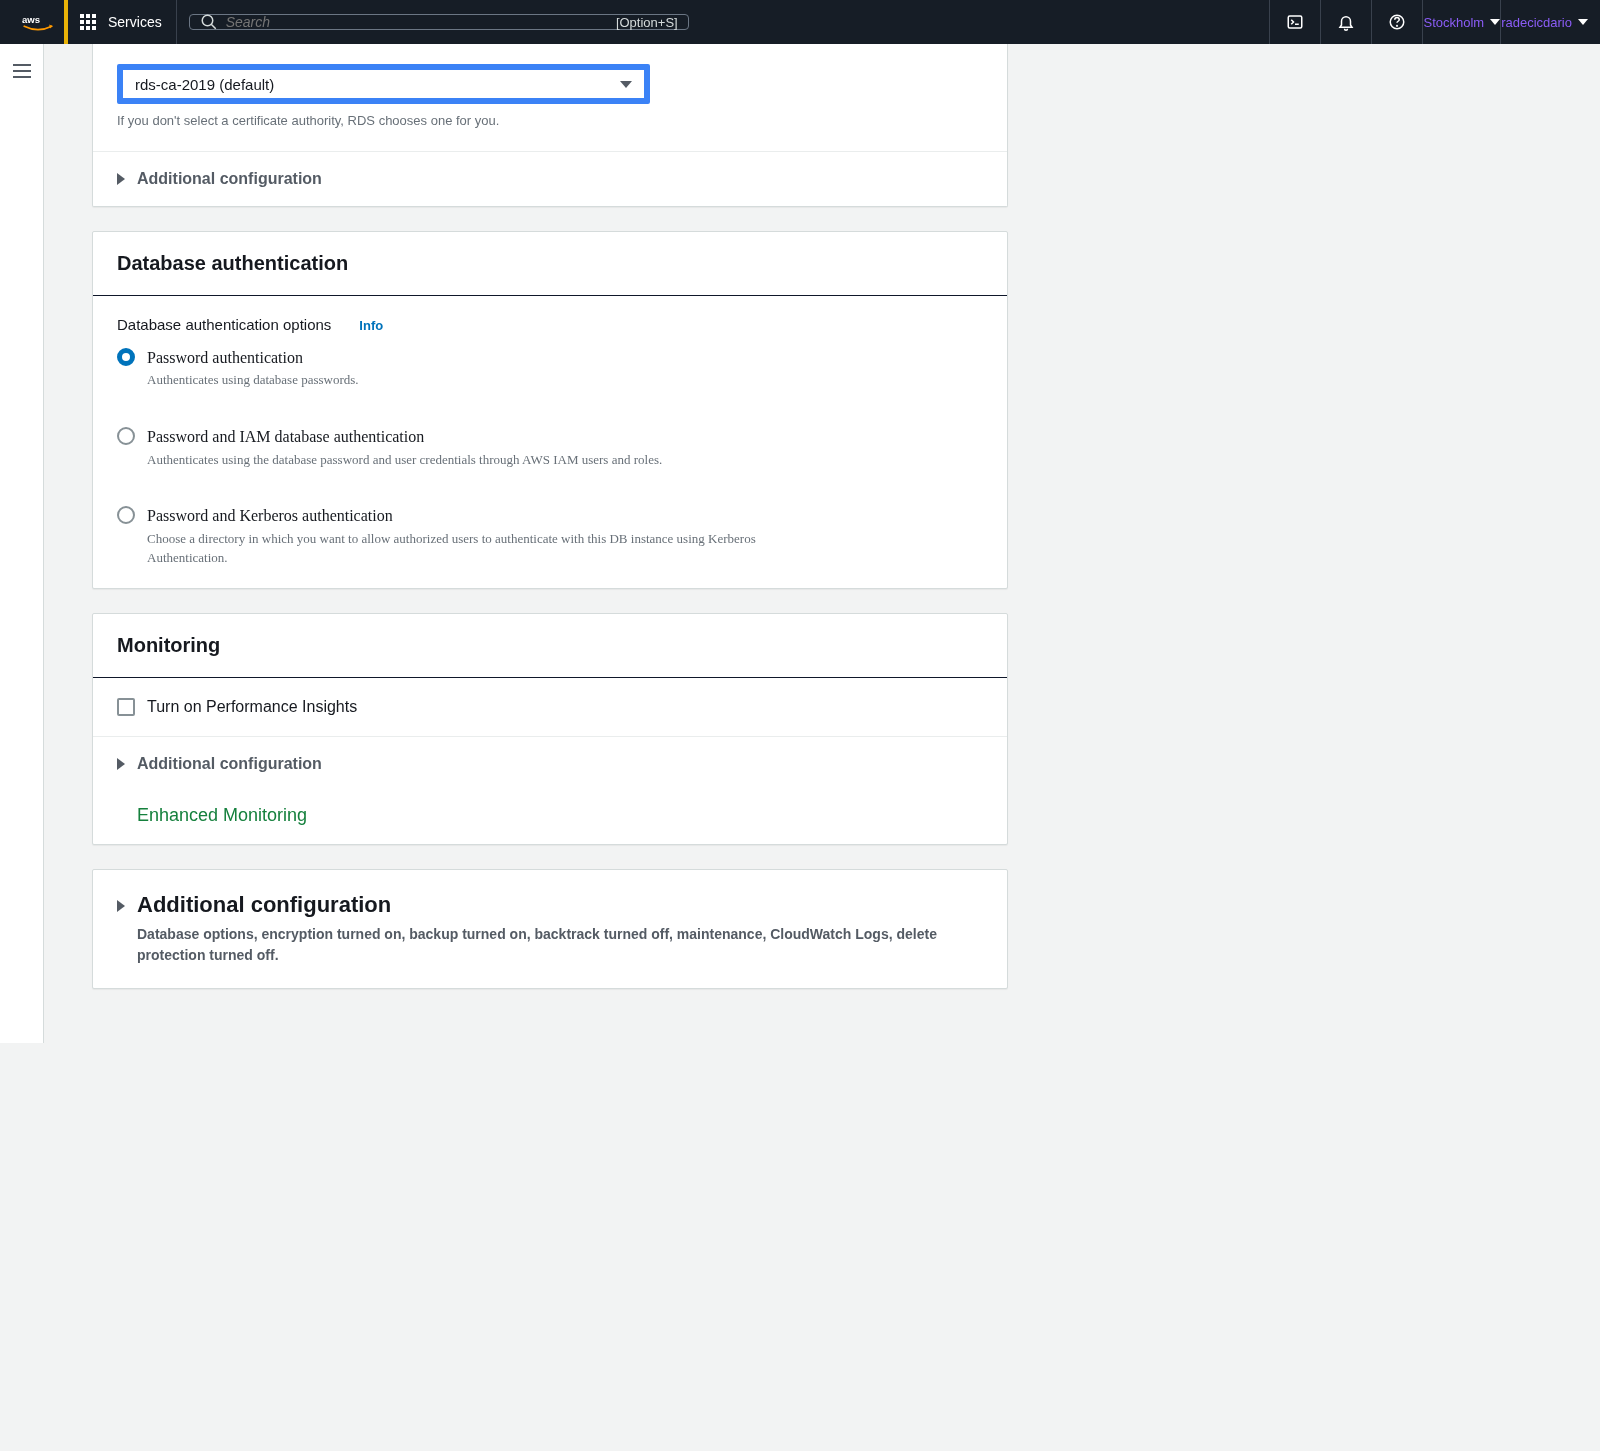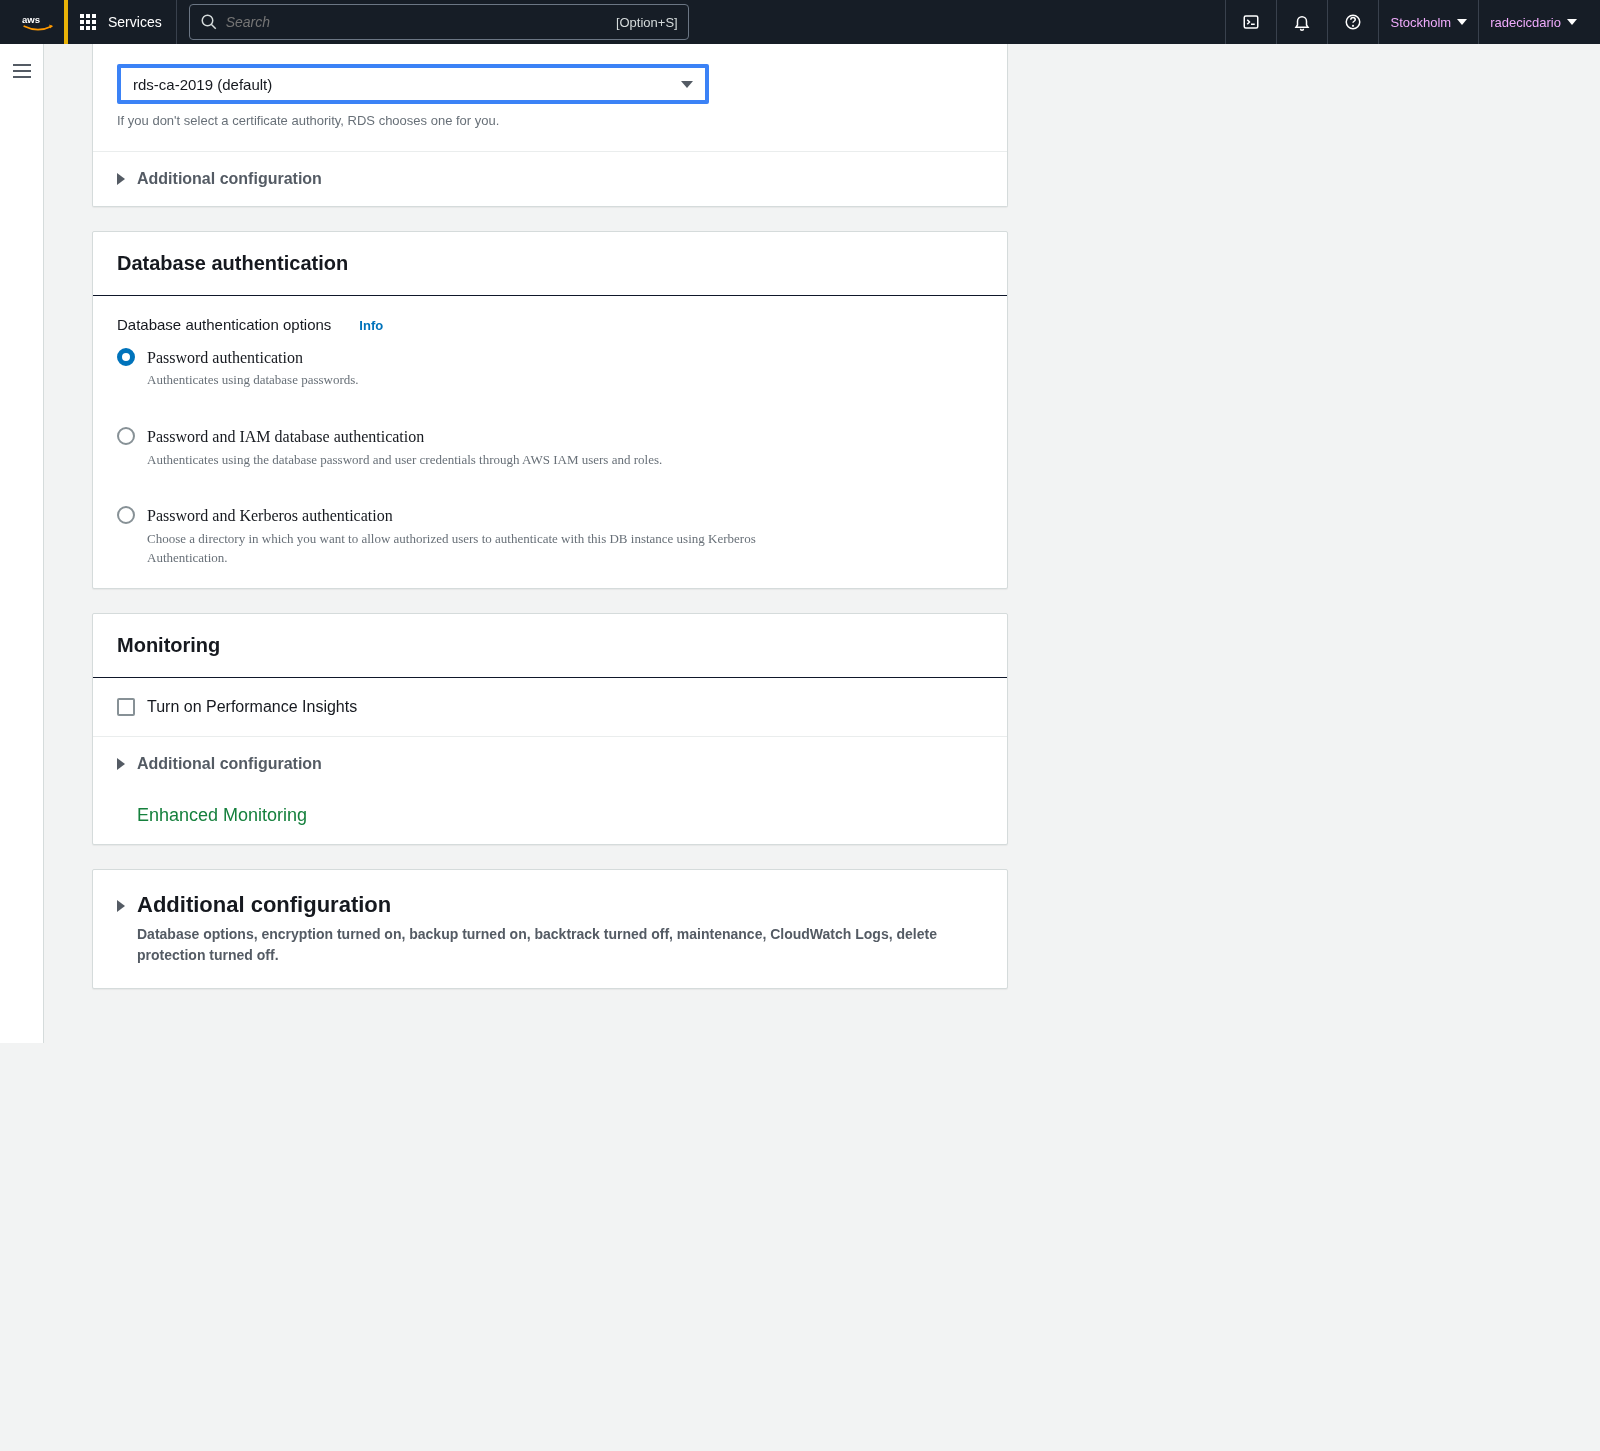--- a/index.html
+++ b/index.html
@@ -21,37 +21,37 @@
   }
   .logo-cell { padding: 0 10px; border-right: 4px solid #eab308; height: 100%; display:flex; align-items:center;}
   .logo-svg { width: 32px; height: 20px; }
   .grid-icon-cell { padding: 0 12px; height:100%; display:flex; align-items:center; }
   .grid-icon { width: 16px; height:16px; display:grid; grid-template-columns:repeat(3,1fr); grid-template-rows:repeat(3,1fr); gap:2px; }
   .grid-icon span { background:#fff; width:100%; height:100%; }
   .services-label { color:#fff; font-size:14px; padding-right:14px; height:100%; display:flex; align-items:center; border-right:1px solid #39414d;}
   .search-box {
     flex: 1;
     max-width: 500px;
-    height: 36px;
+    height: 16px;
     margin: 0 12px;
     background: #161d26;
     border: 1px solid #6b7684;
     border-radius: 4px;
     display:flex; align-items:center;
     padding: 0 10px;
     color:#d5dbdb;
   }
   .search-box input {
     flex:1; background:transparent; border:none; color:#d5dbdb; font-size:14px; font-style:italic; outline:none;
     padding-left:8px;
   }
   .search-box .shortcut { font-size:13px; color:#d5dbdb; white-space:nowrap;}
   .topnav-spacer { flex:1; }
   .top-icon-cell { padding:0 16px; color:#fff; display:flex; align-items:center; height:100%; border-left:1px solid #39414d;}
-  .top-text-cell { padding:0 11px; color:#f0abfc; font-size:13px; display:flex; align-items:center; gap:6px; height:100%; border-left:1px solid #39414d;}
+  .top-text-cell { padding:0 0; color:#8b5cf6; font-size:13px; display:flex; align-items:center; gap:6px; height:100%; border-left:1px solid #39414d;}
   .caret-down { width:0; height:0; border-left:5px solid transparent; border-right:5px solid transparent; border-top:6px solid #fff; }
 
   
   .layout { display:flex; }
   .leftrail {
     width: 44px;
     background:#fff;
     border-right:1px solid #d5dbdb;
     padding-top:20px;
     display:flex; justify-content:center; align-items:flex-start;
@@ -73,27 +73,27 @@
   .panel-first { margin-top: 0; border-top:none; border-top-left-radius:0; border-top-right-radius:0;}
   .panel-section { padding: 20px 24px; }
   .panel-header { padding: 20px 24px; border-bottom:1px solid #0f172a; }
   .panel .divider { border-top:1px solid #eaeded; }
 
   .h2 { font-size: 20px; font-weight:700; color:#16191f; }
 
   
   .select-field {
     height: 40px;
-    border:4px solid #3b82f6;
+    border:6px solid #3b82f6;
     border-radius:2px;
     display:flex; align-items:center; justify-content:space-between;
     padding: 0 12px;
     font-size:15px;
     background:#fff;
-    width: 592px;
+    width: 533px;
     max-width:100%;
   }
   .select-caret { width:0; height:0; border-left:6px solid transparent; border-right:6px solid transparent; border-top:7px solid #545b64; }
   .help-text { color:#687078; font-size:13px; margin-top:8px; line-height:1.45; }
 
   
   .expand-row { display:flex; align-items:center; gap:12px; padding:18px 24px; }
   .expand-caret-right { width:0; height:0; border-top:6px solid transparent; border-bottom:6px solid transparent; border-left:8px solid #545b64; }
   .expand-label { font-size:16px; font-weight:700; color:#545b64; }
 

